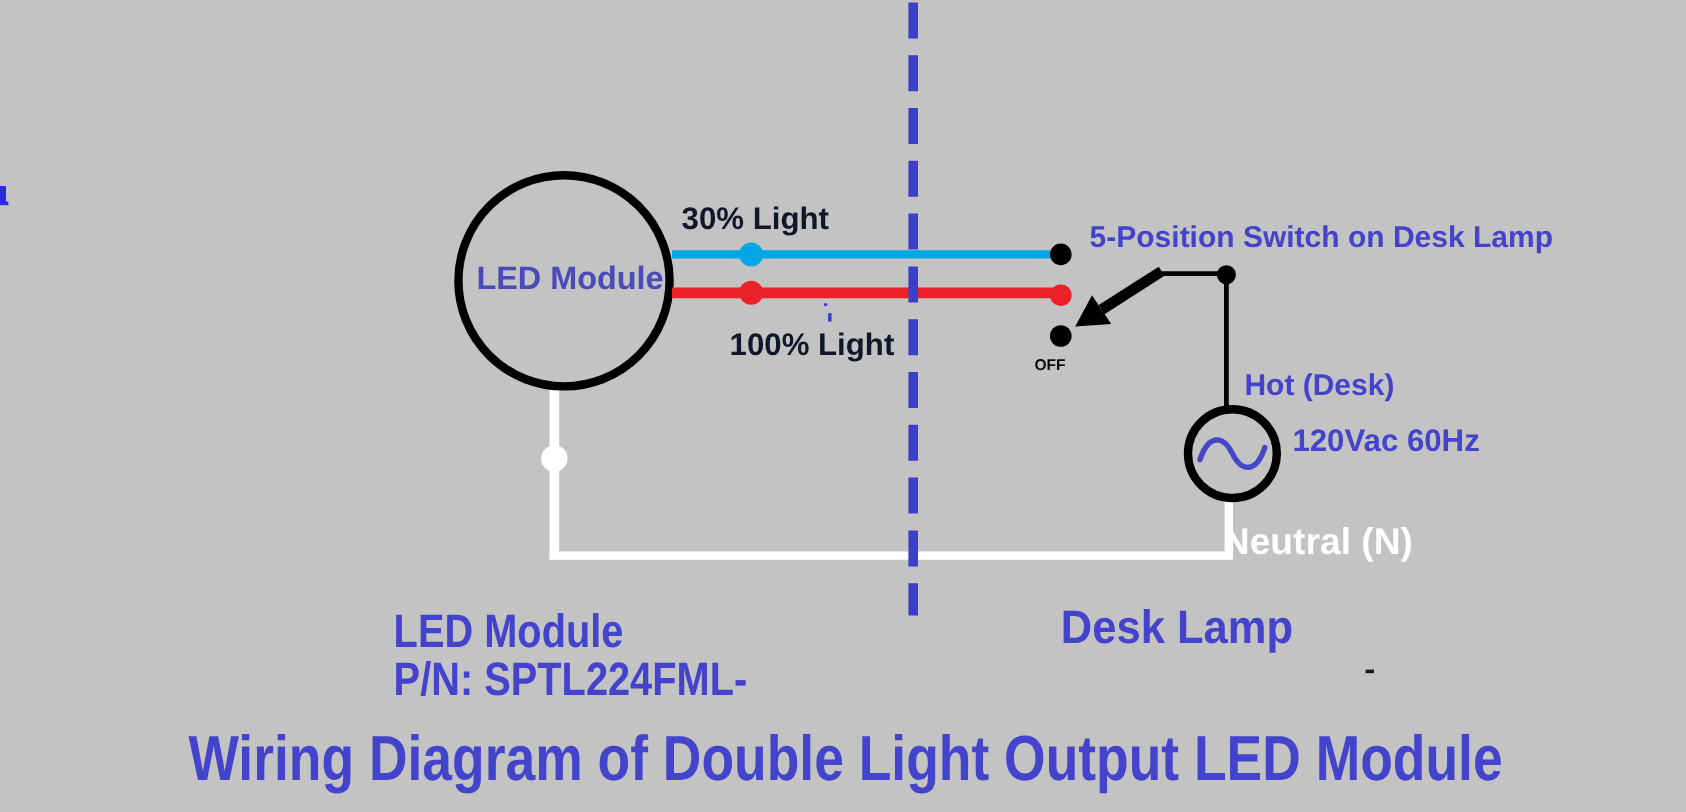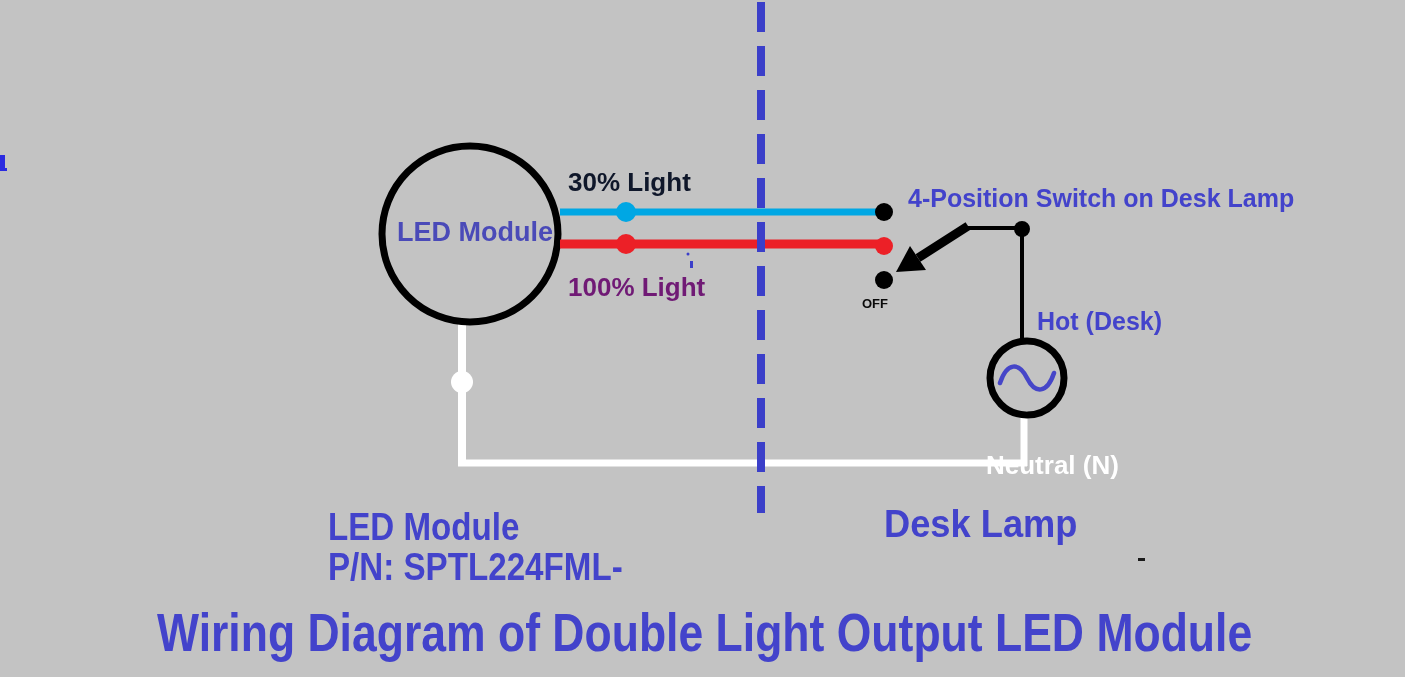--- a/index.html
+++ b/index.html
@@ -7,31 +7,31 @@
     position:relative;
     width:1405px;height:677px;
     background:#c3c3c3;
     overflow:hidden;
     font-family:"Liberation Sans", sans-serif;
   }
   .stage svg{position:absolute;left:0;top:0;z-index:1;}
   .lbl{position:absolute;z-index:2;font-weight:bold;white-space:nowrap;line-height:1;}
   .blue{color:#4343cb;}
   .cyan{color:#0f172a;}
-  .red{color:#701a75;}
+  .red{color:#0f172a;margin-left:40px;}
   .white{color:#ffffff;}
 
   .lbl-led-circle{left:397px;top:219px;font-size:27px;color:#4a4ab8;}
   .lbl-30{left:568px;top:169px;font-size:26px;}
   .lbl-100{left:568px;top:274px;font-size:26px;}
   .lbl-switch{left:908px;top:186px;font-size:25px;}
   .lbl-off{left:862px;top:297px;font-size:13px;font-weight:600;color:#0a0a0a;}
   .lbl-hot{left:1037px;top:309px;font-size:25px;}
   .lbl-voltage{left:1077px;top:354px;font-size:26px;}
-  .lbl-neutral{left:986px;top:436px;font-size:26px;margin-top:16px;}
+  .lbl-neutral{left:1019px;top:436px;font-size:31px;}
   .lbl-section-led{left:328px;top:507px;font-size:39px;transform:scaleX(.85);transform-origin:left top;}
   .lbl-section-pn{left:328px;top:547px;font-size:39px;transform:scaleX(.85);transform-origin:left top;}
   .lbl-section-desk{left:884px;top:504px;font-size:39px;transform:scaleX(.93);transform-origin:left top;}
   .lbl-main-title{left:157px;top:606px;font-size:53px;transform:scaleX(.84);transform-origin:left top;}
 </style>
 </head>
 <body>
 
 <div class="stage">
 
@@ -68,22 +68,23 @@
     <circle cx="688" cy="254" r="1.5" fill="#3b3fc9"></circle>
     <rect x="690" y="261" width="3" height="7" fill="#3b3fc9"></rect>
     <rect x="1138" y="558" width="7" height="3" fill="#1a1a1a"></rect>
 
     <line x1="761" y1="2" x2="761" y2="513" stroke="#3b3fc9" stroke-width="8" stroke-dasharray="30 14"></line>
   </svg>
 
   <div class="lbl lbl-led-circle">LED Module</div>
   <div class="lbl lbl-30 cyan">30% Light</div>
   <div class="lbl lbl-100 red">100% Light</div>
-  <div class="lbl lbl-switch blue">4-Position Switch on Desk Lamp</div>
+  <div class="lbl lbl-switch blue">5-Position Switch on Desk Lamp</div>
   <div class="lbl lbl-off">OFF</div>
   <div class="lbl lbl-hot blue">Hot (Desk)</div>
+  <div class="lbl lbl-voltage blue">120Vac 60Hz</div>
   <div class="lbl lbl-neutral white">Neutral (N)</div>
   <div class="lbl lbl-section-led blue">LED Module</div>
   <div class="lbl lbl-section-pn blue">P/N: SPTL224FML-</div>
   <div class="lbl lbl-section-desk blue">Desk Lamp</div>
   <div class="lbl lbl-main-title blue">Wiring Diagram of Double Light Output LED Module</div>
 
 </div>
 
 </body></html>

